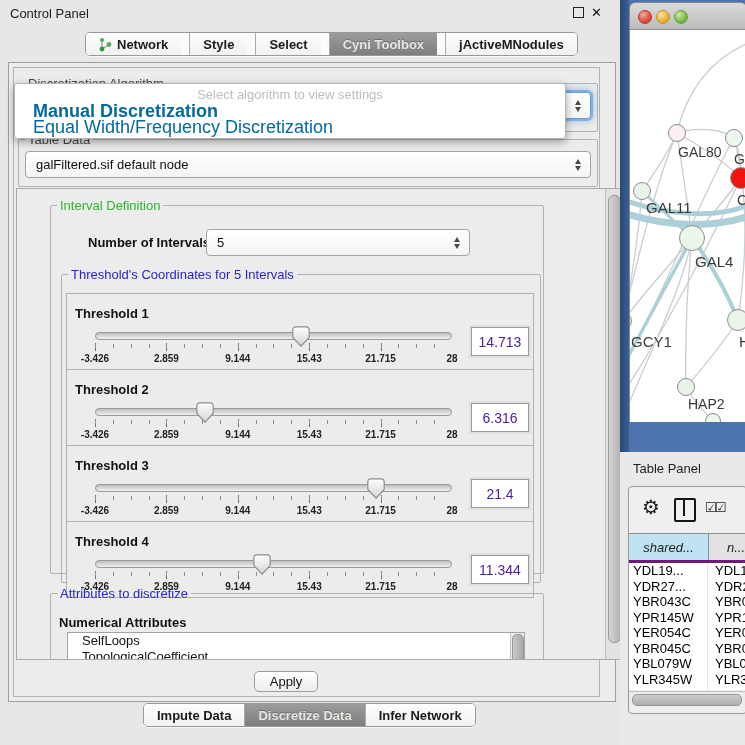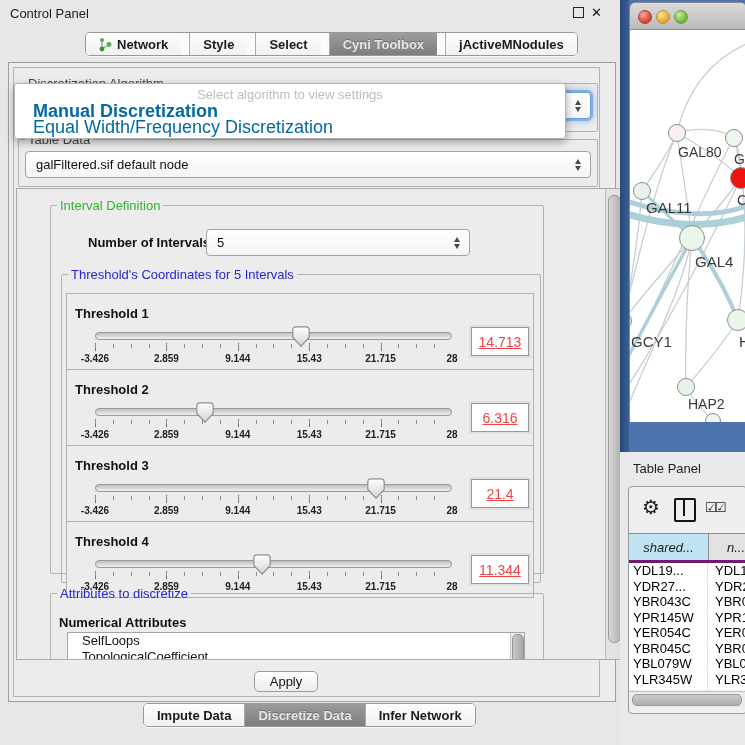--- a/index.html
+++ b/index.html
@@ -64,21 +64,21 @@
   .slider{position:absolute;left:28px;top:36px;width:357px;height:36px;}
   .track{position:absolute;left:0;top:2px;right:0;height:6px;border:1px solid #9a9a9a;border-radius:4px;
     background:linear-gradient(#bfbfbf,#f0f0f0);}
   .handle{position:absolute;top:-4px;width:18px;height:21px;}
   .tickrow{position:absolute;left:0;width:357px;}
   .tickrow.major{top:13px;height:8px;background:repeating-linear-gradient(to right,#707070 0 1px,transparent 1px 71.4px);}
   .tickrow.minor{top:14px;height:4px;background:repeating-linear-gradient(to right,#8e8e8e 0 1px,transparent 1px 17.85px);}
   .ticklabels{position:absolute;left:0;top:23px;width:357px;height:12px;}
   .ticklabels span{position:absolute;transform:translateX(-50%);font-size:10px;font-weight:bold;color:#222;white-space:nowrap;}
   .val-box{position:absolute;left:404px;top:33px;width:56px;height:27px;background:#fff;border:1px solid #9a9a9a;
-    box-shadow:0 0 0 2px #e0e0e0;display:flex;align-items:center;justify-content:center;font-size:14px;color:#ef4444;text-decoration:underline;}
+    box-shadow:0 0 0 2px #e0e0e0;display:flex;align-items:center;justify-content:center;font-size:14px;color:#4c1d95;}
   .attrs-group{left:33px;top:397px;width:492px;height:96px;}
   .attrs-label{position:absolute;left:8px;top:14px;font-size:13px;font-weight:bold;color:#111;}
   .listbox{position:absolute;left:16px;top:31px;width:456px;height:60px;background:#fff;border:1px solid #a5a5a5;overflow:hidden;}
   .attr-item{font-size:13px;color:#111;padding-left:14px;line-height:16px;}
   .list-vscroll{position:absolute;right:0;top:0;width:13px;height:100%;background:#ededed;border-left:1px solid #c5c5c5;}
   .list-vscroll .vthumb{position:absolute;left:1px;top:1px;width:10px;height:95%;border-radius:5px;
     background:linear-gradient(to right,#c9c9c9,#a8a8a8);border:1px solid #979797;}
   .apply-btn{position:absolute;left:240px;top:603px;width:64px;height:21px;border:1px solid #9c9c9c;border-radius:5px;
     background:linear-gradient(#ffffff,#ededed);font-size:13px;color:#111;font-family:inherit;}
   

